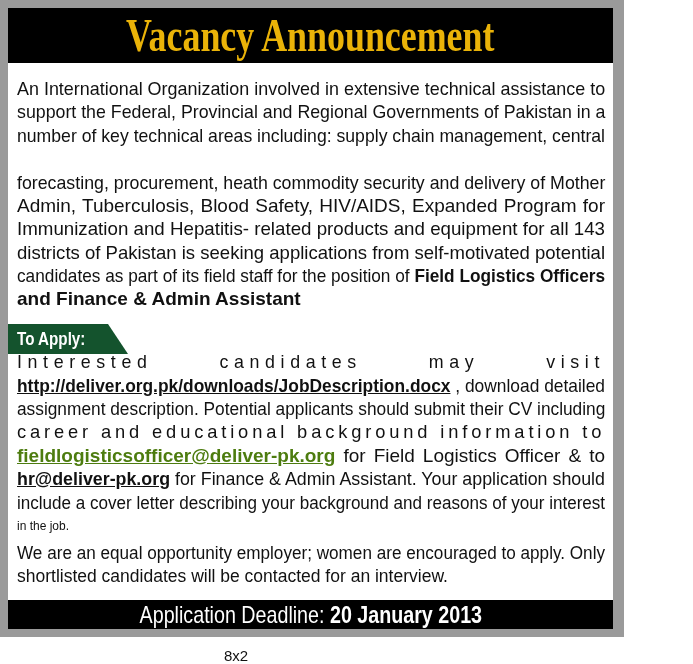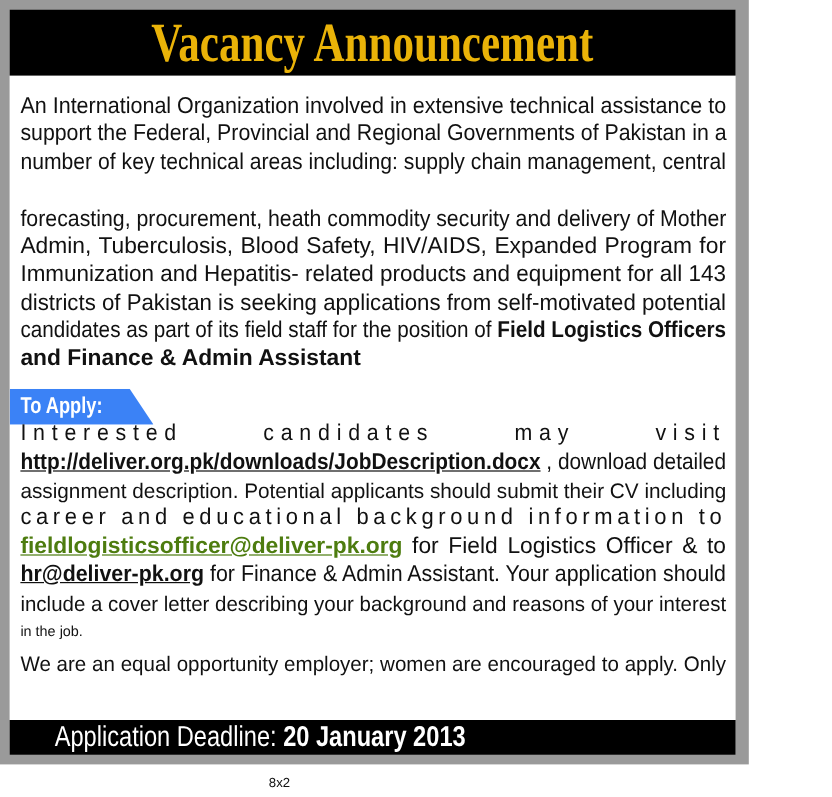--- a/index.html
+++ b/index.html
@@ -8,26 +8,26 @@
   .inner{position:absolute;left:8px;top:8px;width:605px;height:621px;background:#fff;}
   .title-band{position:absolute;left:0;top:0;width:605px;height:55px;background:#000;color:#eab308;
     font-family:Liberation Serif, serif;font-weight:bold;font-size:46px;text-align:center;line-height:55px;
     transform-origin:center;letter-spacing:0px;}
   .title-band span{display:inline-block;transform:scaleX(0.78);transform-origin:center;}
   .line{position:absolute;left:9px;width:588px;font-size:19px;line-height:22px;height:22px;white-space:nowrap;
     text-align:justify;text-align-last:justify;}
   .ln{position:absolute;left:9px;height:22px;line-height:22px;font-size:19px;white-space:nowrap;transform-origin:left center;}
   b{font-weight:bold;}
   .u{text-decoration:underline;font-weight:bold;}
-  .apply-tab{position:absolute;left:0;top:316px;height:30px;width:120px;background:#3b82f6;
+  .apply-tab{position:absolute;left:0;top:316px;height:30px;width:120px;background:#14532d;
     clip-path:polygon(0 0,100px 0,120px 30px,0 30px);}
   .apply-tab span{position:absolute;left:9px;top:3px;color:#fff;font-weight:bold;font-size:19px;line-height:24px;transform:scaleX(0.8);transform-origin:left center;display:inline-block;}
-  .deadline-band{position:absolute;left:0;top:592px;width:605px;height:29px;background:#000;color:#fff;text-align:left;line-height:29px;font-size:24px;}
+  .deadline-band{position:absolute;left:0;top:592px;width:605px;height:29px;background:#000;color:#fff;text-align:center;line-height:29px;font-size:24px;}
   .deadline-band .inner-t{display:inline-block;transform:scaleX(0.82);transform-origin:center;}
-  .size{position:absolute;left:224px;top:647px;font-size:11px;color:#111;}
+  .size{position:absolute;left:224px;top:647px;font-size:15px;color:#111;}
 </style>
 </head>
 <body>
 
 <div class="frame">
   <div class="inner">
 
     <div class="title-band">
       <span>Vacancy Announcement</span>
     </div>
@@ -59,20 +59,21 @@
     <div class="line" style="top:437px">
       <a class="u" style="color:#4d7c0f">fieldlogisticsofficer@deliver-pk.org</a> <span>for Field Logistics Officer &amp; to</span>
     </div>
     <div class="line" style="top: 460px; transform-origin: left center; transform: scaleX(0.937799); width: 627px;">
       <a class="u" style="color:#111">hr@deliver-pk.org</a> <span>for Finance &amp; Admin Assistant. Your application should</span>
     </div>
     <div class="line" style="top: 484px; font-size: 17.5px; transform-origin: left center; transform: scaleX(0.975124); width: 603px;"><span>include a cover letter describing your background and reasons of your interest</span></div>
     <div class="ln" style="top:507px;font-size:12px"><span>in the job.</span></div>
 
     <div class="line" style="top: 534px; font-size: 17.5px; transform-origin: left center; transform: scaleX(0.978369); width: 601px;"><span>We are an equal opportunity employer; women are encouraged to apply. Only</span></div>
+    <div class="ln" style="top:557px;font-size:17.5px"><span>shortlisted candidates will be contacted for an interview.</span></div>
 
     <div class="deadline-band">
       <span class="inner-t">
         <span>Application Deadline:</span>
         <b>20 January 2013</b>
       </span>
     </div>
   </div>
 </div>
 

